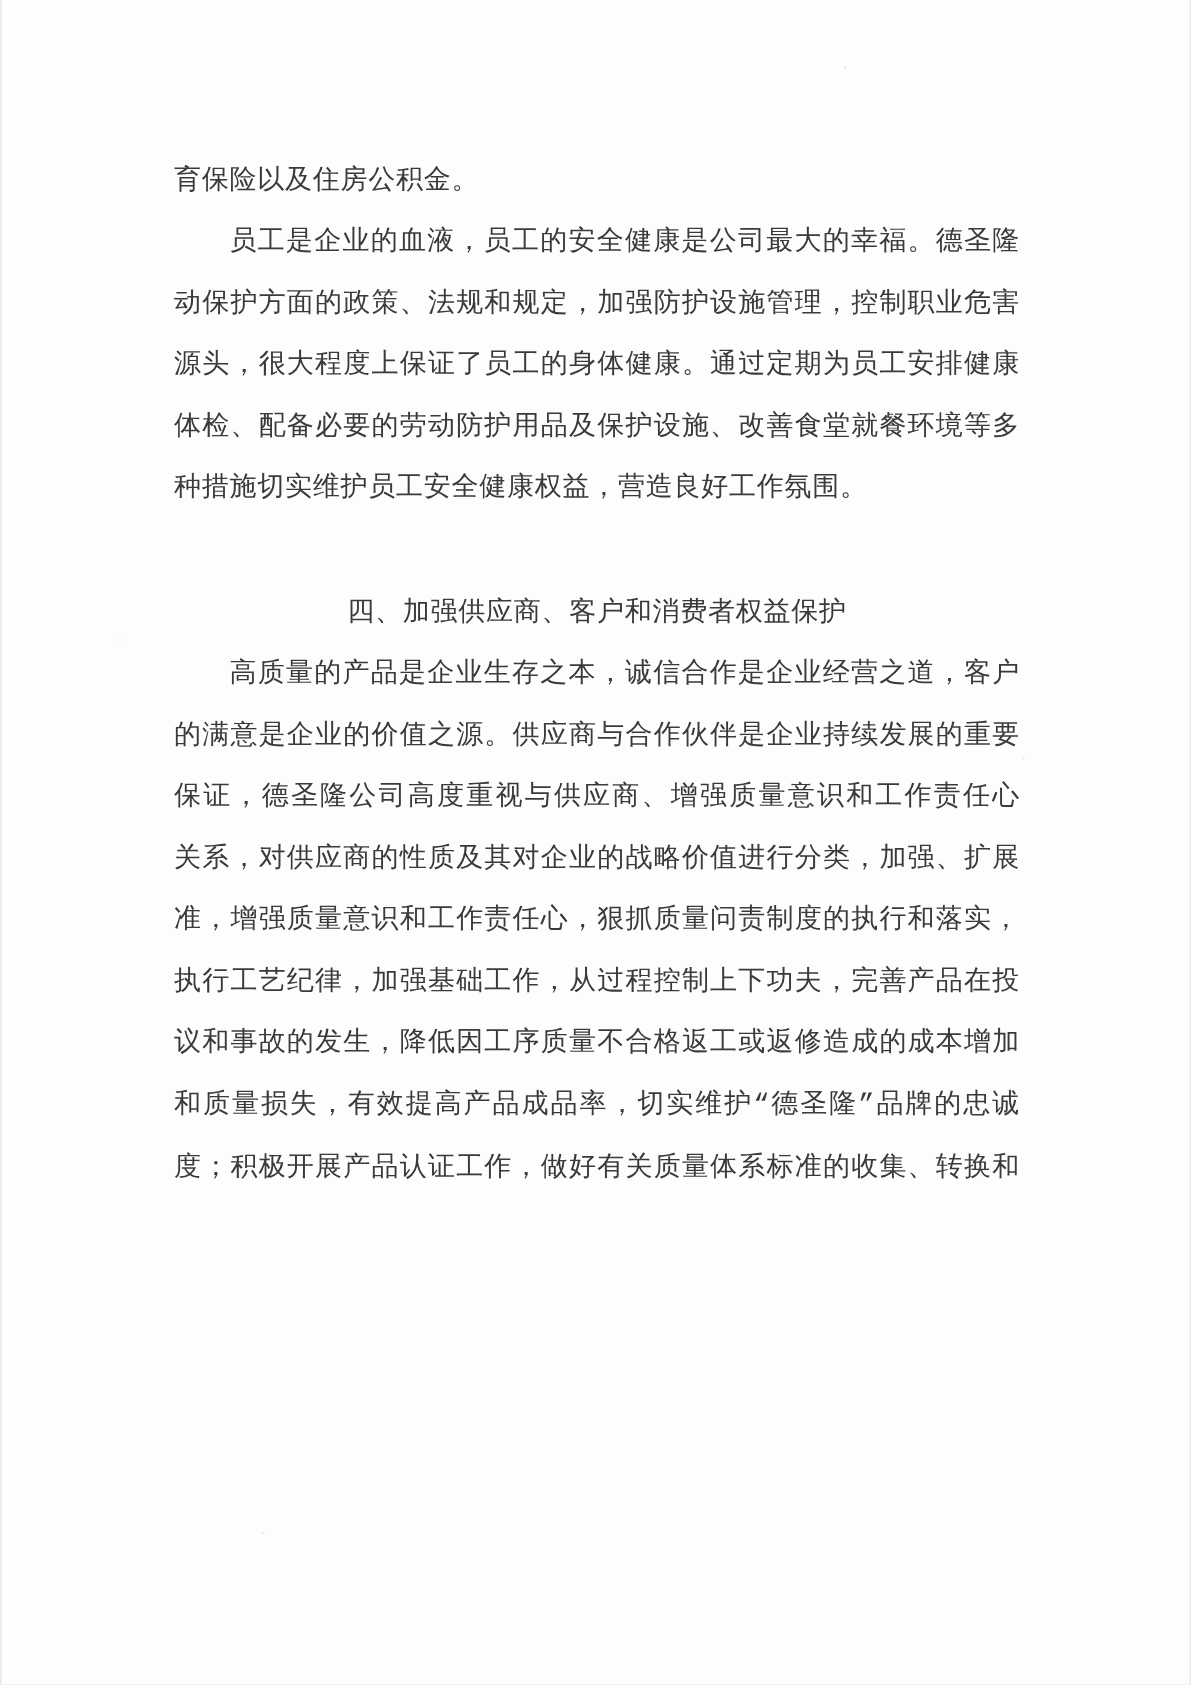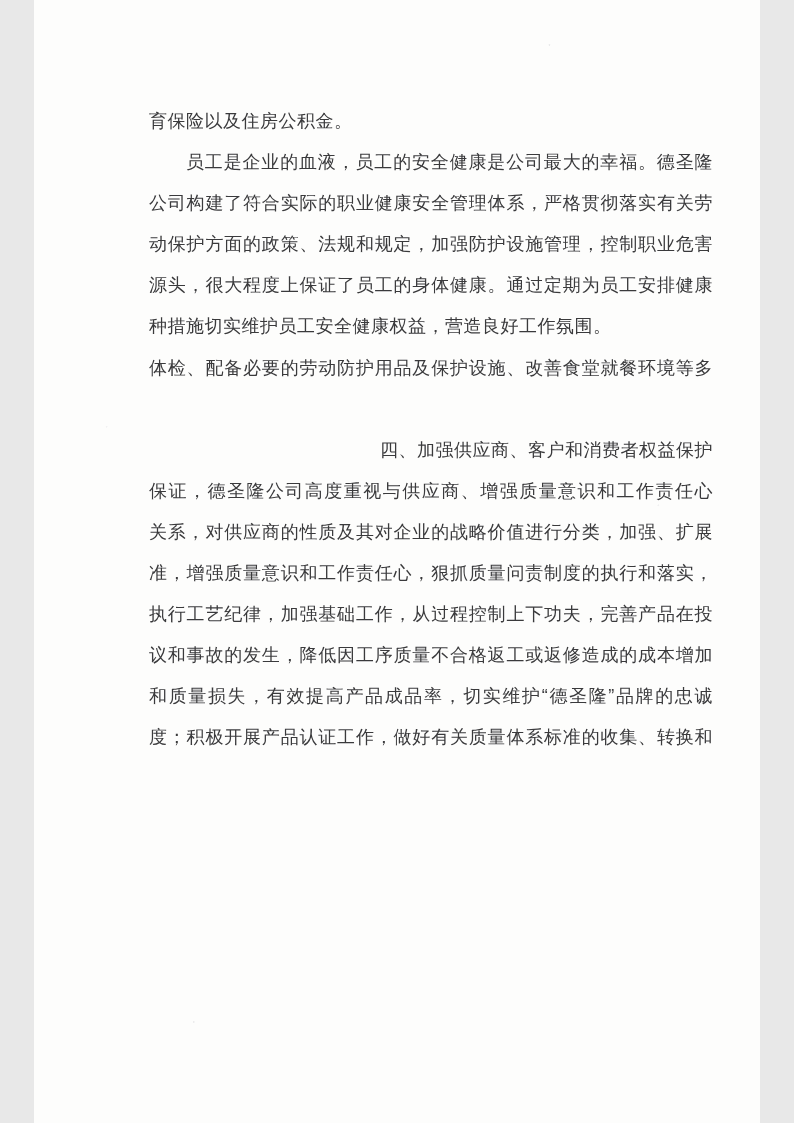--- a/index.html
+++ b/index.html
@@ -2,31 +2,31 @@
 <html style="--paper: #fdfdfc; --ink: #3a3a3c;"><head>
 <meta charset="utf-8">
 <style>
   html, body {
     margin: 0;
     padding: 0;
     background: #e8e8e8;
   }
   .page {
     position: relative;
-    width: 726px;
+    width: 792px;
     height: 1123px;
     margin: 0 auto;
     background:
       radial-gradient(circle at 22% 91%, rgba(160,160,170,0.18) 0.6px, transparent 1.2px),
       radial-gradient(circle at 71% 4%, rgba(160,160,170,0.20) 0.6px, transparent 1.2px),
       radial-gradient(circle at 86% 45%, rgba(160,160,170,0.14) 0.6px, transparent 1.2px),
       radial-gradient(circle at 10% 38%, rgba(160,160,170,0.12) 0.6px, transparent 1.2px),
       var(--paper, #fdfdfc);
     overflow: hidden;
-    font-family: Liberation Sans, sans-serif;
+    font-family: Liberation Mono, monospace;
     color: var(--ink, #3a3a3c);
   }
   .text-block {
     position: absolute;
     left: 115px;
     top: 101px;
     width: 564px;
   }
   .ln {
     display: block;
@@ -47,47 +47,48 @@
   
   .ind {
     text-indent: 37px;
   }
   
   .plain {
     text-align: left;
   }
   .blank {  }
   .heading {
-    text-align: right;
+    text-align: center;
   }
 </style>
 </head>
 <body>
 
 <div class="page">
   <div class="text-block">
 
     <div>
       <div class="ln plain">育保险以及住房公积金。</div>
     </div>
 
     <div>
       <div class="ln jy ind">员工是企业的血液，员工的安全健康是公司最大的幸福。德圣隆</div>
-      <div class="ln jy">公司构建了符合实际的职业健康安全管理体系，严格贯彻落实有关劳</div>
       <div class="ln jy">动保护方面的政策、法规和规定，加强防护设施管理，控制职业危害</div>
       <div class="ln jy">源头，很大程度上保证了员工的身体健康。通过定期为员工安排健康</div>
+      <div class="ln jy">体检、配备必要的劳动防护用品及保护设施、改善食堂就餐环境等多</div>
       <div class="ln plain">种措施切实维护员工安全健康权益，营造良好工作氛围。</div>
-      <div class="ln jy">体检、配备必要的劳动防护用品及保护设施、改善食堂就餐环境等多</div>
     </div>
 
     <div class="ln blank"></div>
 
     <div class="ln heading">四、加强供应商、客户和消费者权益保护</div>
 
     <div>
+      <div class="ln jy ind">高质量的产品是企业生存之本，诚信合作是企业经营之道，客户</div>
+      <div class="ln jy">的满意是企业的价值之源。供应商与合作伙伴是企业持续发展的重要</div>
       <div class="ln jy">保证，德圣隆公司高度重视与供应商、增强质量意识和工作责任心</div>
       <div class="ln jy">关系，对供应商的性质及其对企业的战略价值进行分类，加强、扩展</div>
     </div>
 
     <div>
       <div class="ln jy">准，增强质量意识和工作责任心，狠抓质量问责制度的执行和落实，</div>
       <div class="ln jy">执行工艺纪律，加强基础工作，从过程控制上下功夫，完善产品在投</div>
       <div class="ln jy">议和事故的发生，降低因工序质量不合格返工或返修造成的成本增加</div>
       <div class="ln jy">和质量损失，有效提高产品成品率，切实维护“德圣隆”品牌的忠诚</div>
       <div class="ln jy">度；积极开展产品认证工作，做好有关质量体系标准的收集、转换和</div>

